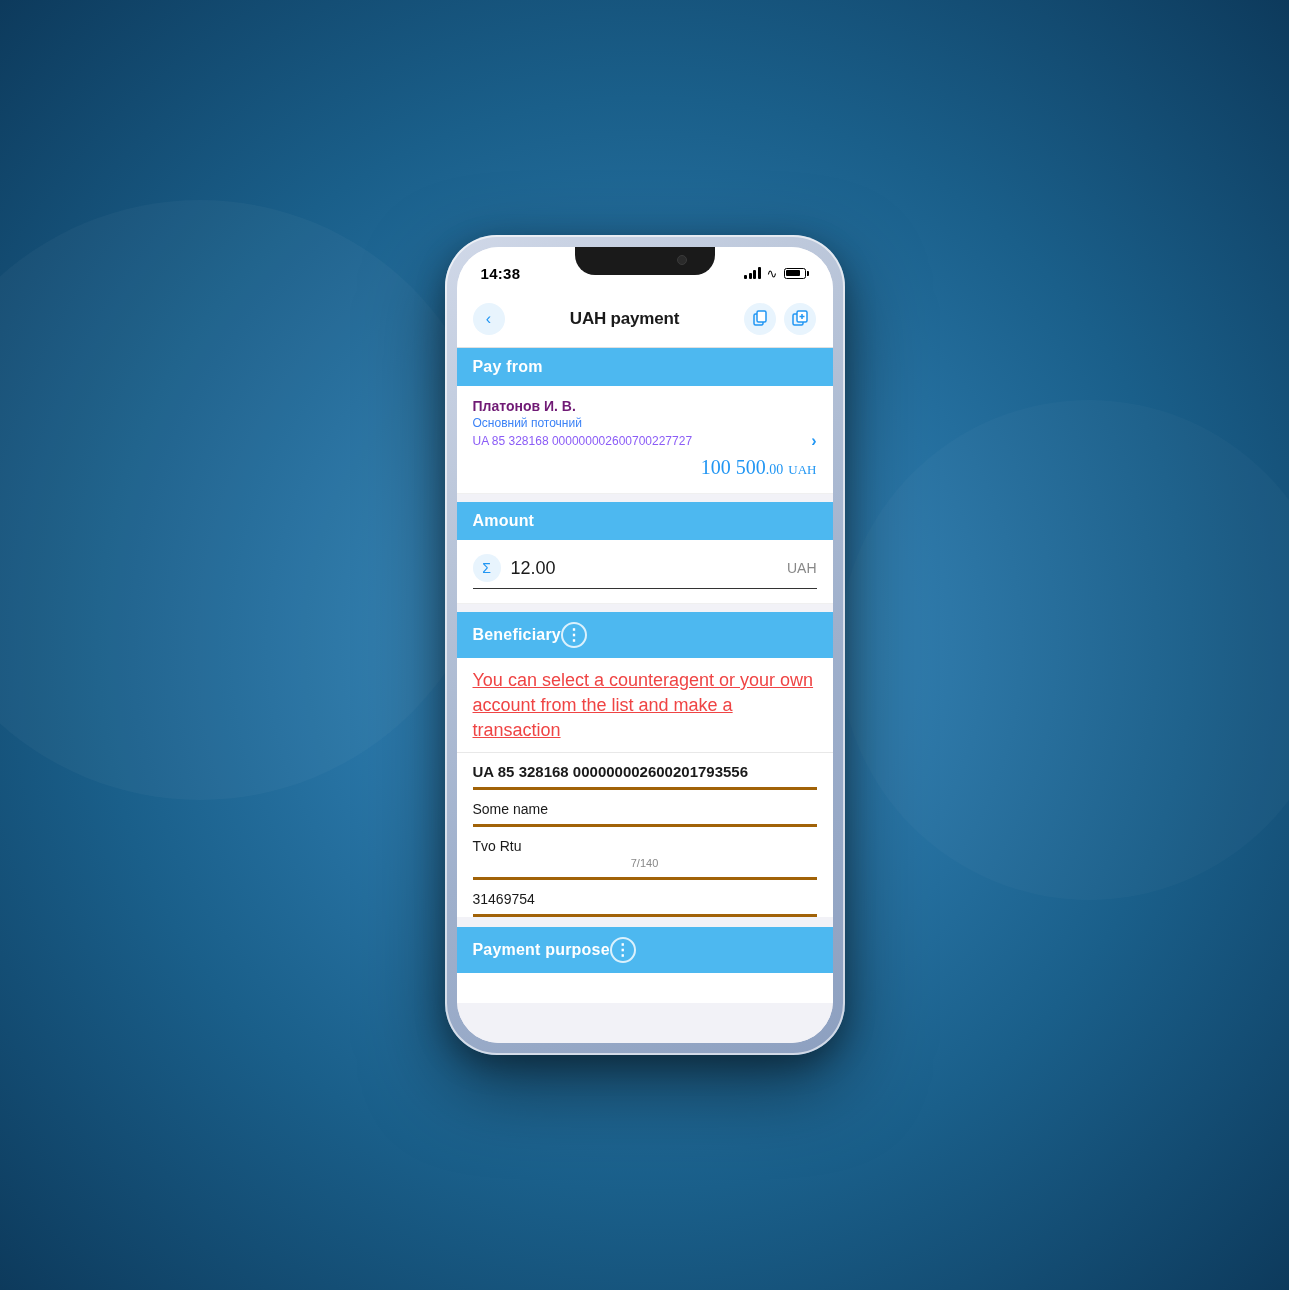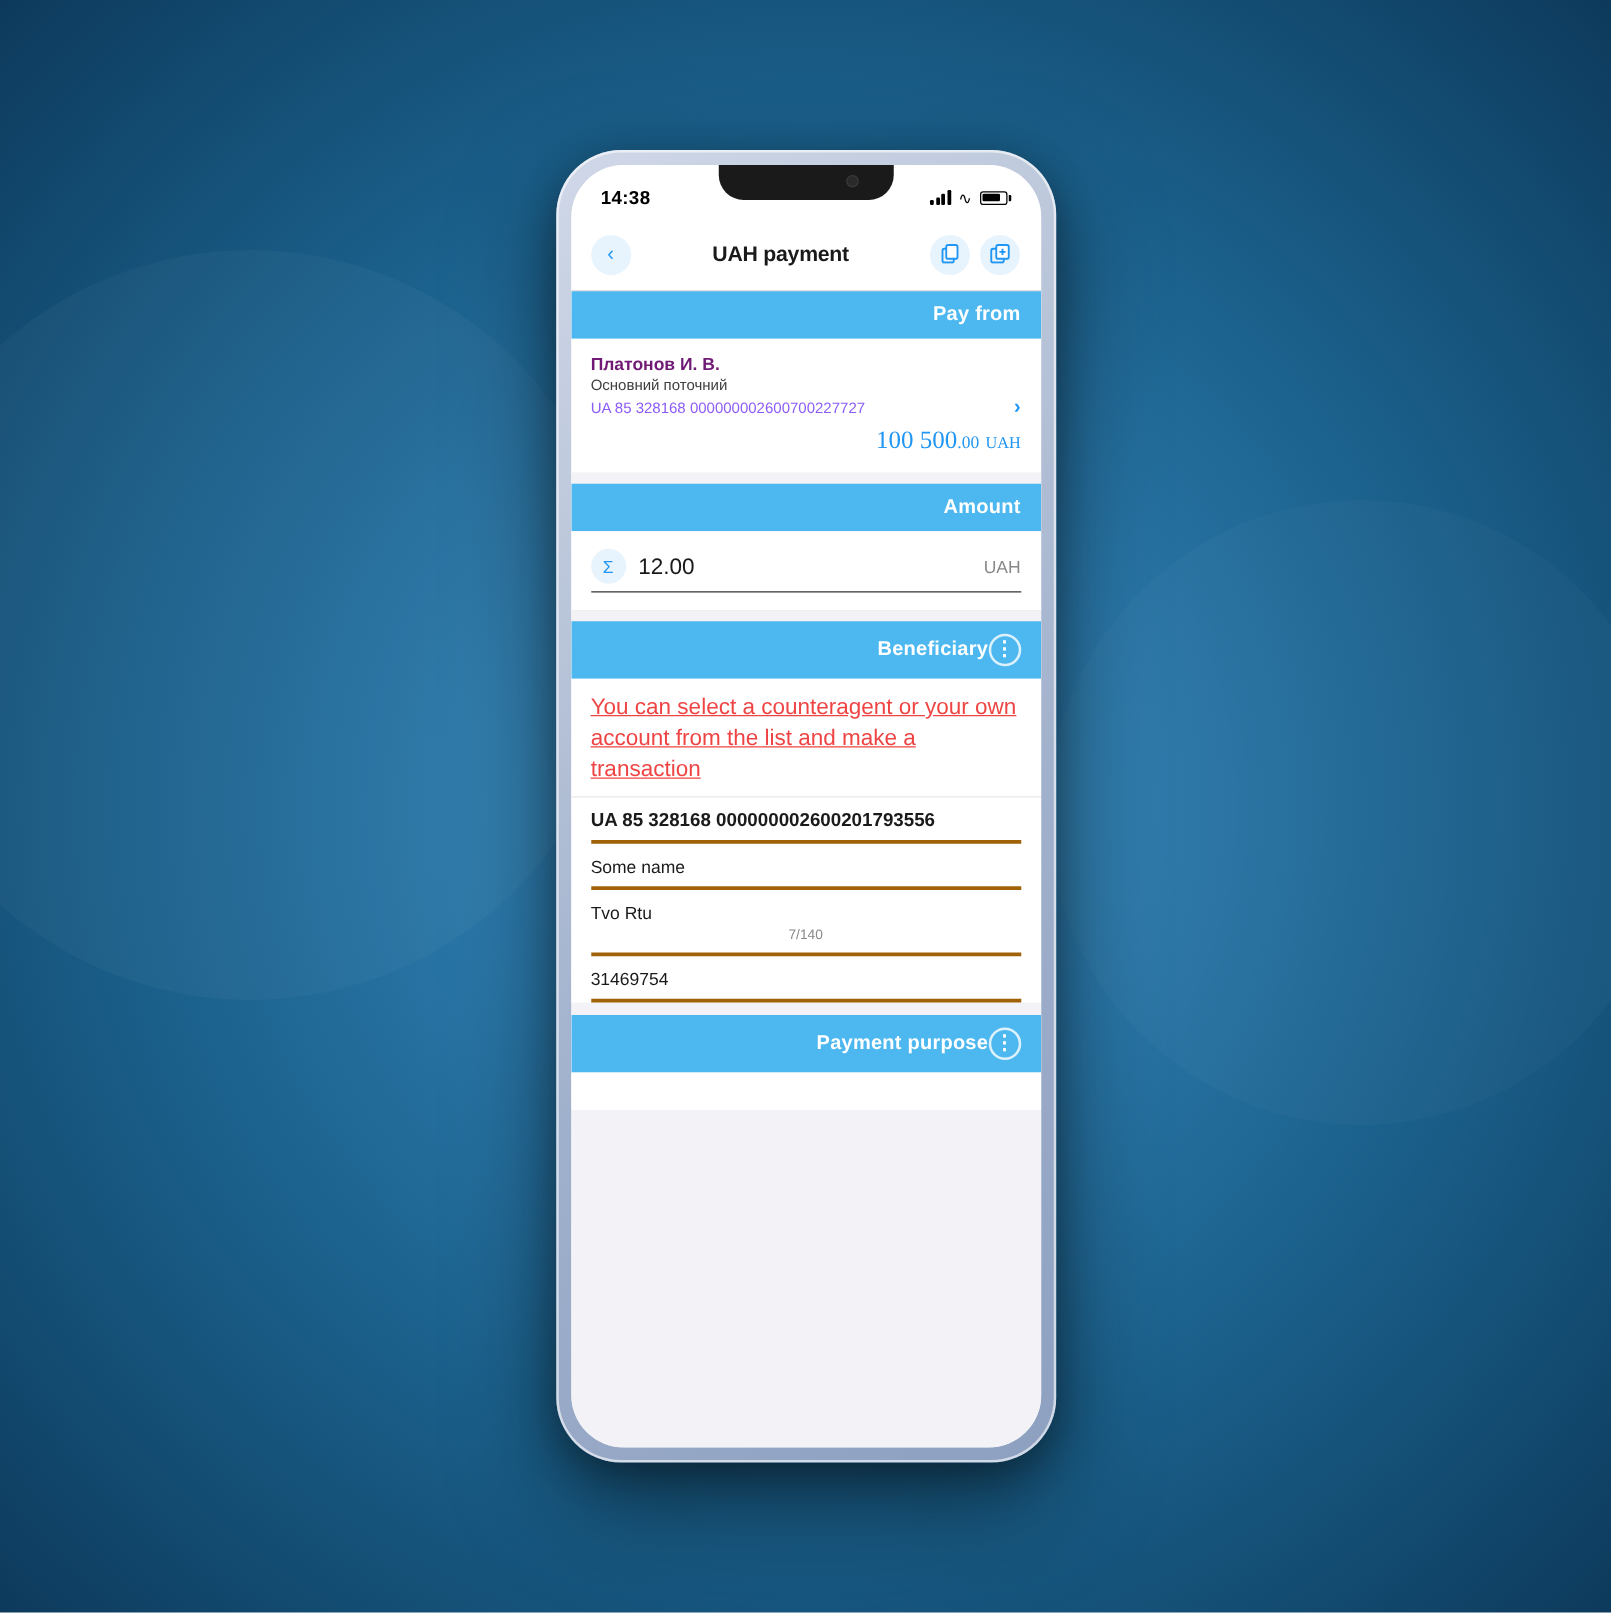--- a/index.html
+++ b/index.html
@@ -11,21 +11,21 @@
       display: flex;
       align-items: center;
       justify-content: center;
       font-family: -apple-system, BlinkMacSystemFont, 'SF Pro Display', 'Helvetica Neue', Arial, sans-serif;
       overflow: hidden;
     }
 
     .phone-wrapper {
       position: relative;
       width: 400px;
-      height: 1050px;
+      height: 820px;
     }
 
     .phone-frame {
       position: absolute;
       inset: 0;
       border-radius: 52px;
       background: linear-gradient(145deg, #d0d8e8 0%, #b8c4d8 30%, #9fb0cc 60%, #8da0c0 100%);
       box-shadow:
         inset 0 0 0 2px rgba(255,255,255,0.6),
         0 30px 80px rgba(0,0,0,0.5),
@@ -195,21 +195,21 @@
       color: #2196F3;
       font-size: 14px;
     }
 
     
     .section-header {
       background: #4db8f0;
       padding: 10px 16px;
       display: flex;
       align-items: center;
-      justify-content: flex-end;
+      justify-content: flex-start;
     }
 
     .section-header-text {
       font-size: 16px;
       font-weight: 600;
       color: white;
       letter-spacing: 0.2px;
     }
 
     
@@ -221,21 +221,21 @@
 
     .account-name {
       font-size: 14px;
       font-weight: 700;
       color: #701a75;
       margin-bottom: 2px;
     }
 
     .account-type {
       font-size: 12px;
-      color: #404040;
+      color: #3b82f6;
       margin-bottom: 2px;
     }
 
     .account-number-row {
       display: flex;
       align-items: center;
       justify-content: space-between;
     }
 
     .account-number {

